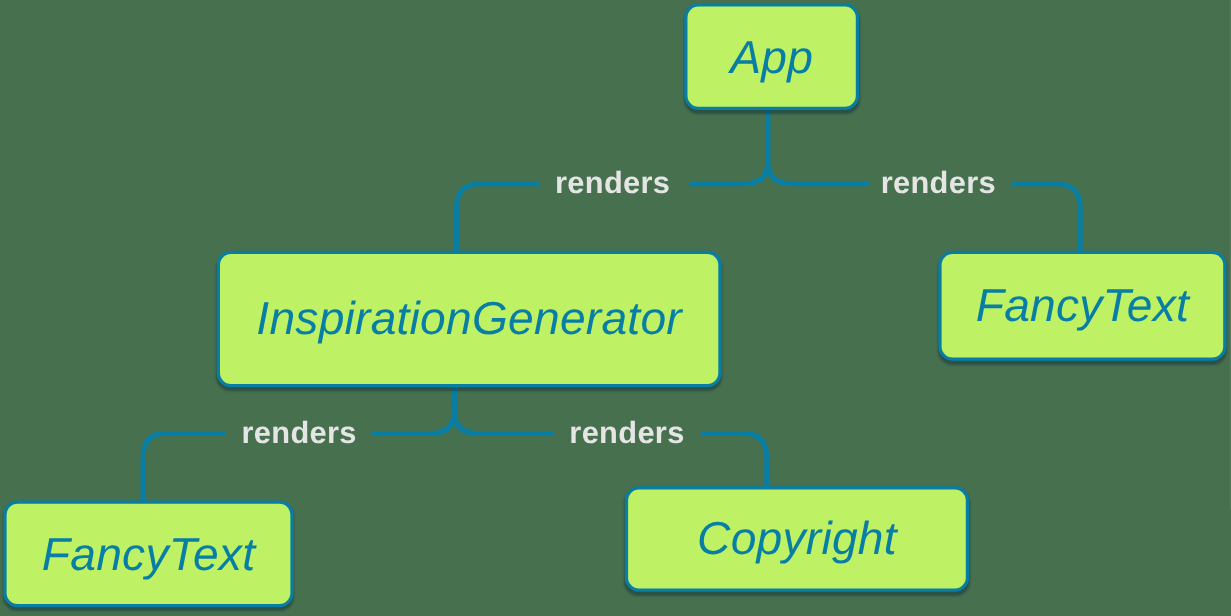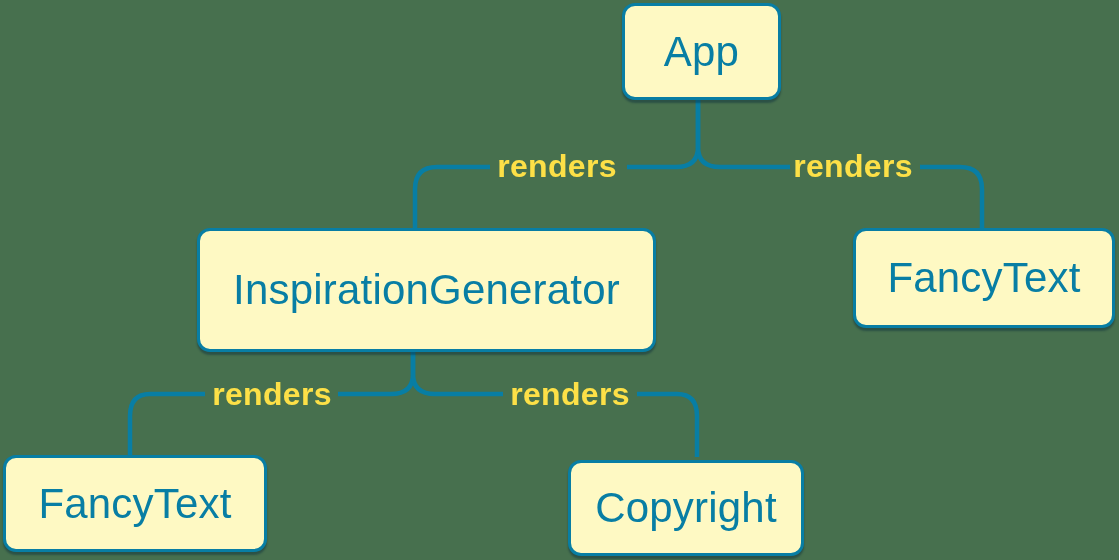--- a/index.html
+++ b/index.html
@@ -22,48 +22,49 @@
     height: 560px;
   }
   .edges-svg path {
     fill: none;
     stroke: #087ea4;
     stroke-width: 4.5;
   }
   .node {
     position: absolute;
     box-sizing: border-box;
-    background: #fef9c3;
+    background: #bef264;
     border: 3px solid #087ea4;
     border-radius: 13px;
     box-shadow: 0 3px 2px rgba(10, 45, 60, 0.45);
     display: flex;
     align-items: center;
     justify-content: center;
+    font-style: italic;
   }
   .node-label {
     color: #087ea4;
     font-size: 42px;
     font-weight: 500;
     letter-spacing: 0.2px;
     white-space: nowrap;
   }
   .node-app            { left: 622px; top: 3px;   width: 159px; height: 97px;  }
   .node-inspiration    { left: 197px; top: 228px; width: 459px; height: 124px; }
   .node-fancytext-top  { left: 853px; top: 228px; width: 262px; height: 100px; }
   .node-fancytext-bot  { left: 3px;   top: 455px; width: 264px; height: 97px;  }
-  .node-copyright      { left: 568px; top: 460px; width: 236px; height: 96px;  }
+  .node-copyright      { left: 568px; top: 442px; width: 313px; height: 96px;  }
   .edge-label {
     position: absolute;
     width: 140px;
     height: 30px;
     line-height: 30px;
     text-align: center;
-    color: #fde047;
-    font-size: 32px;
+    color: #e5e5e5;
+    font-size: 28px;
     font-weight: 600;
     letter-spacing: 0.3px;
     white-space: nowrap;
   }
   .edge-label-1 { left: 487px; top: 151px; }
   .edge-label-2 { left: 783px; top: 151px; }
   .edge-label-3 { left: 202px; top: 379px; }
   .edge-label-4 { left: 500px; top: 379px; }
 </style>
 </head>

